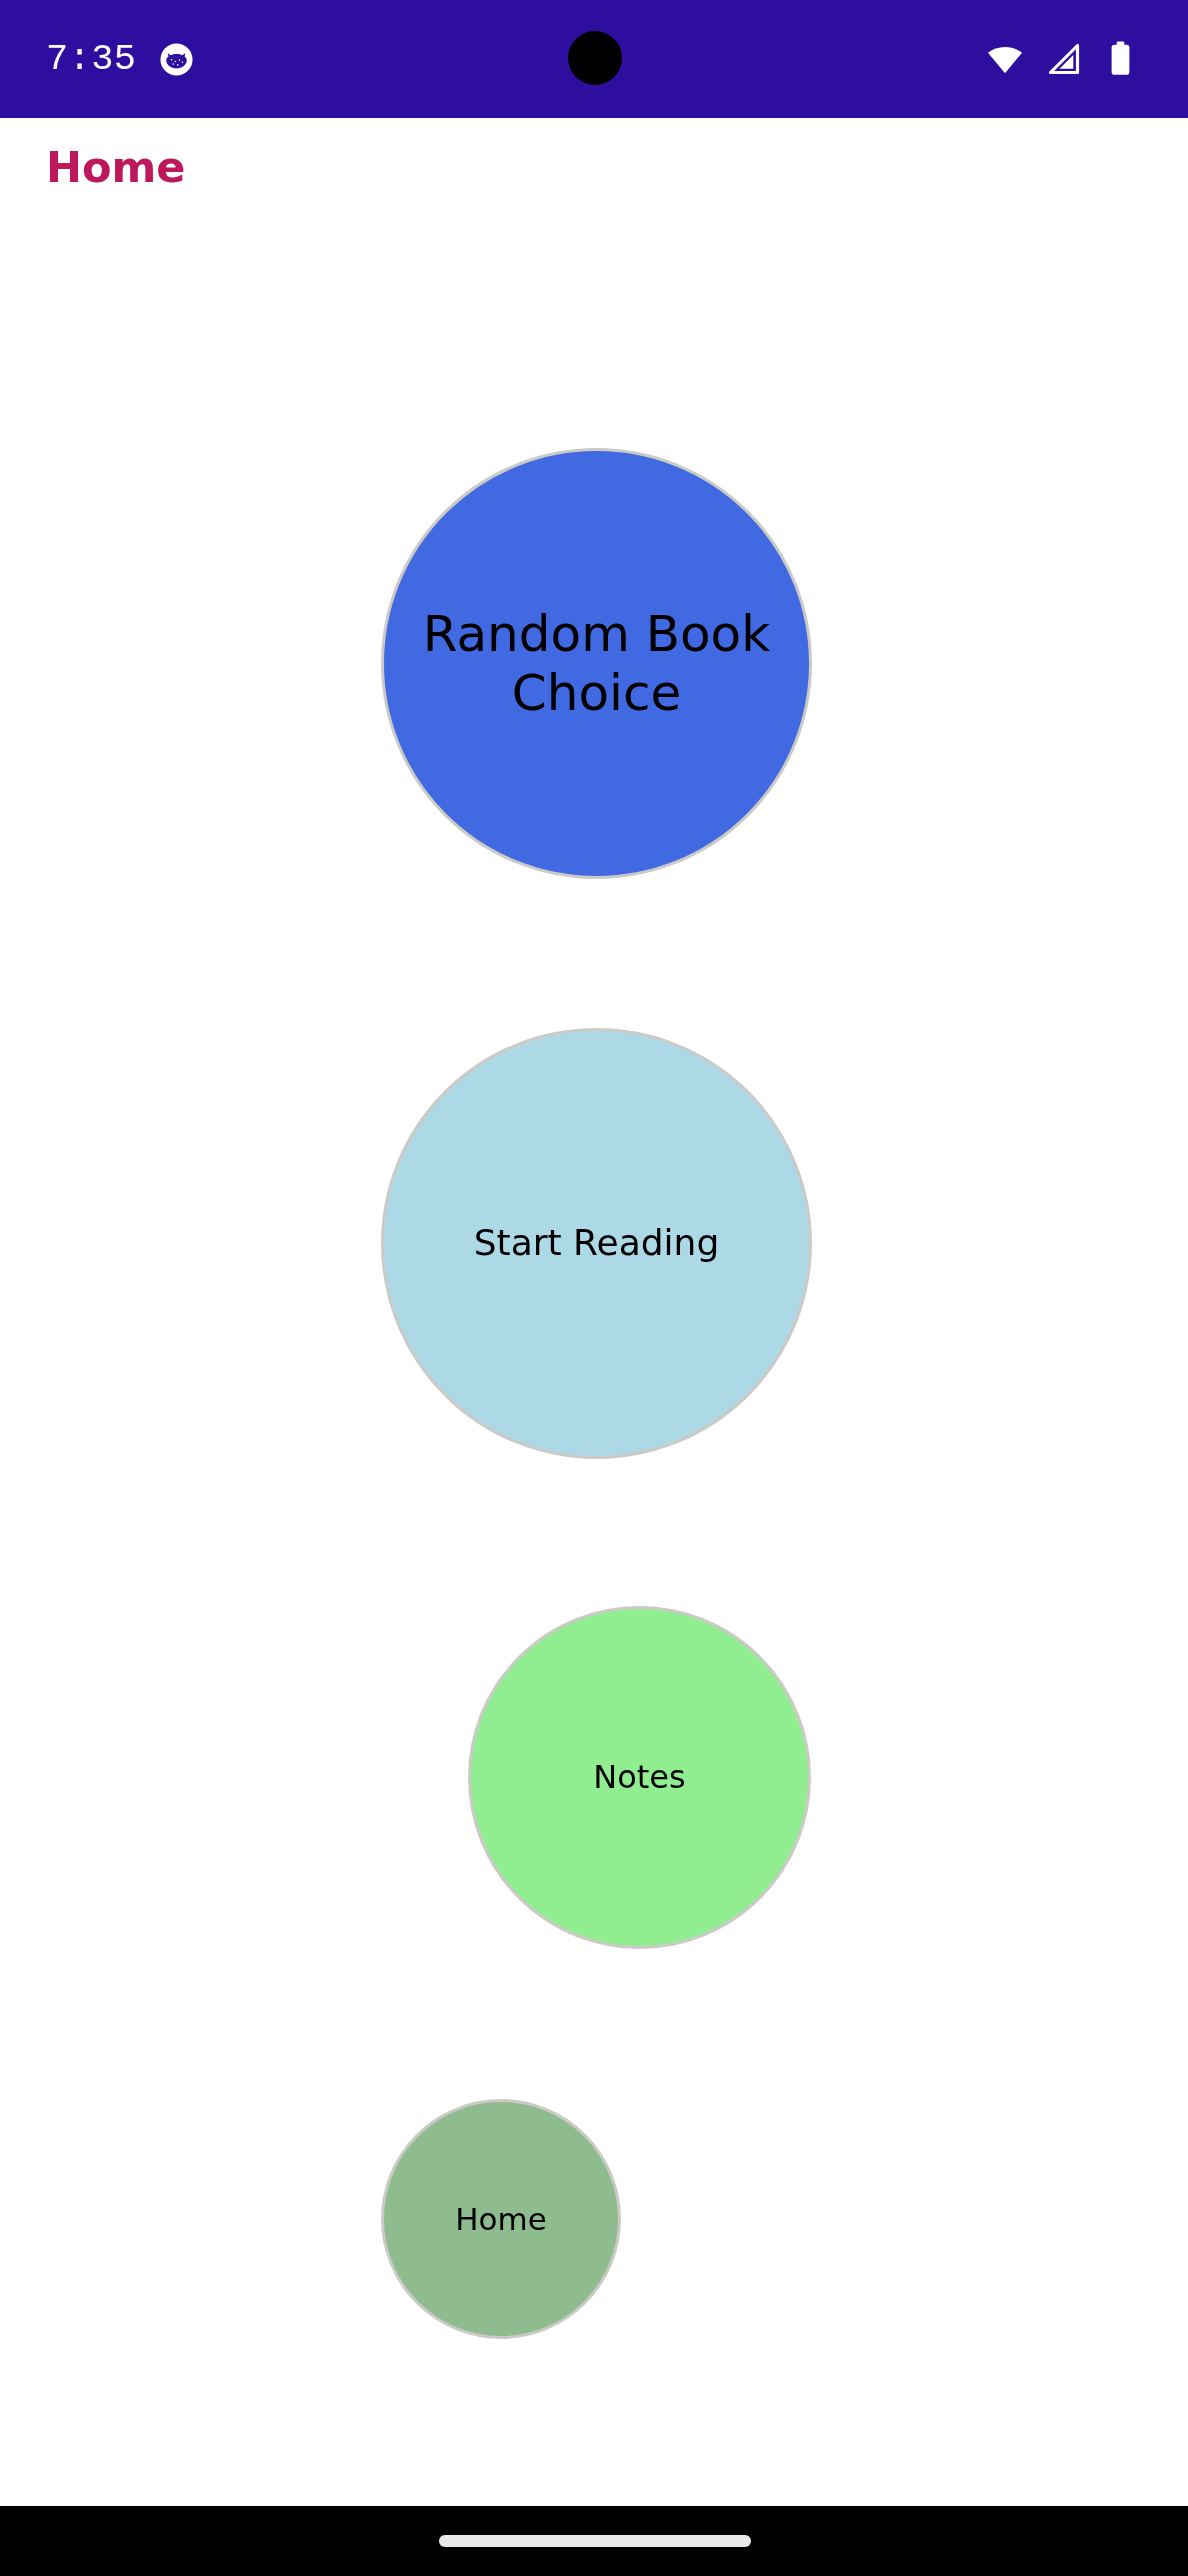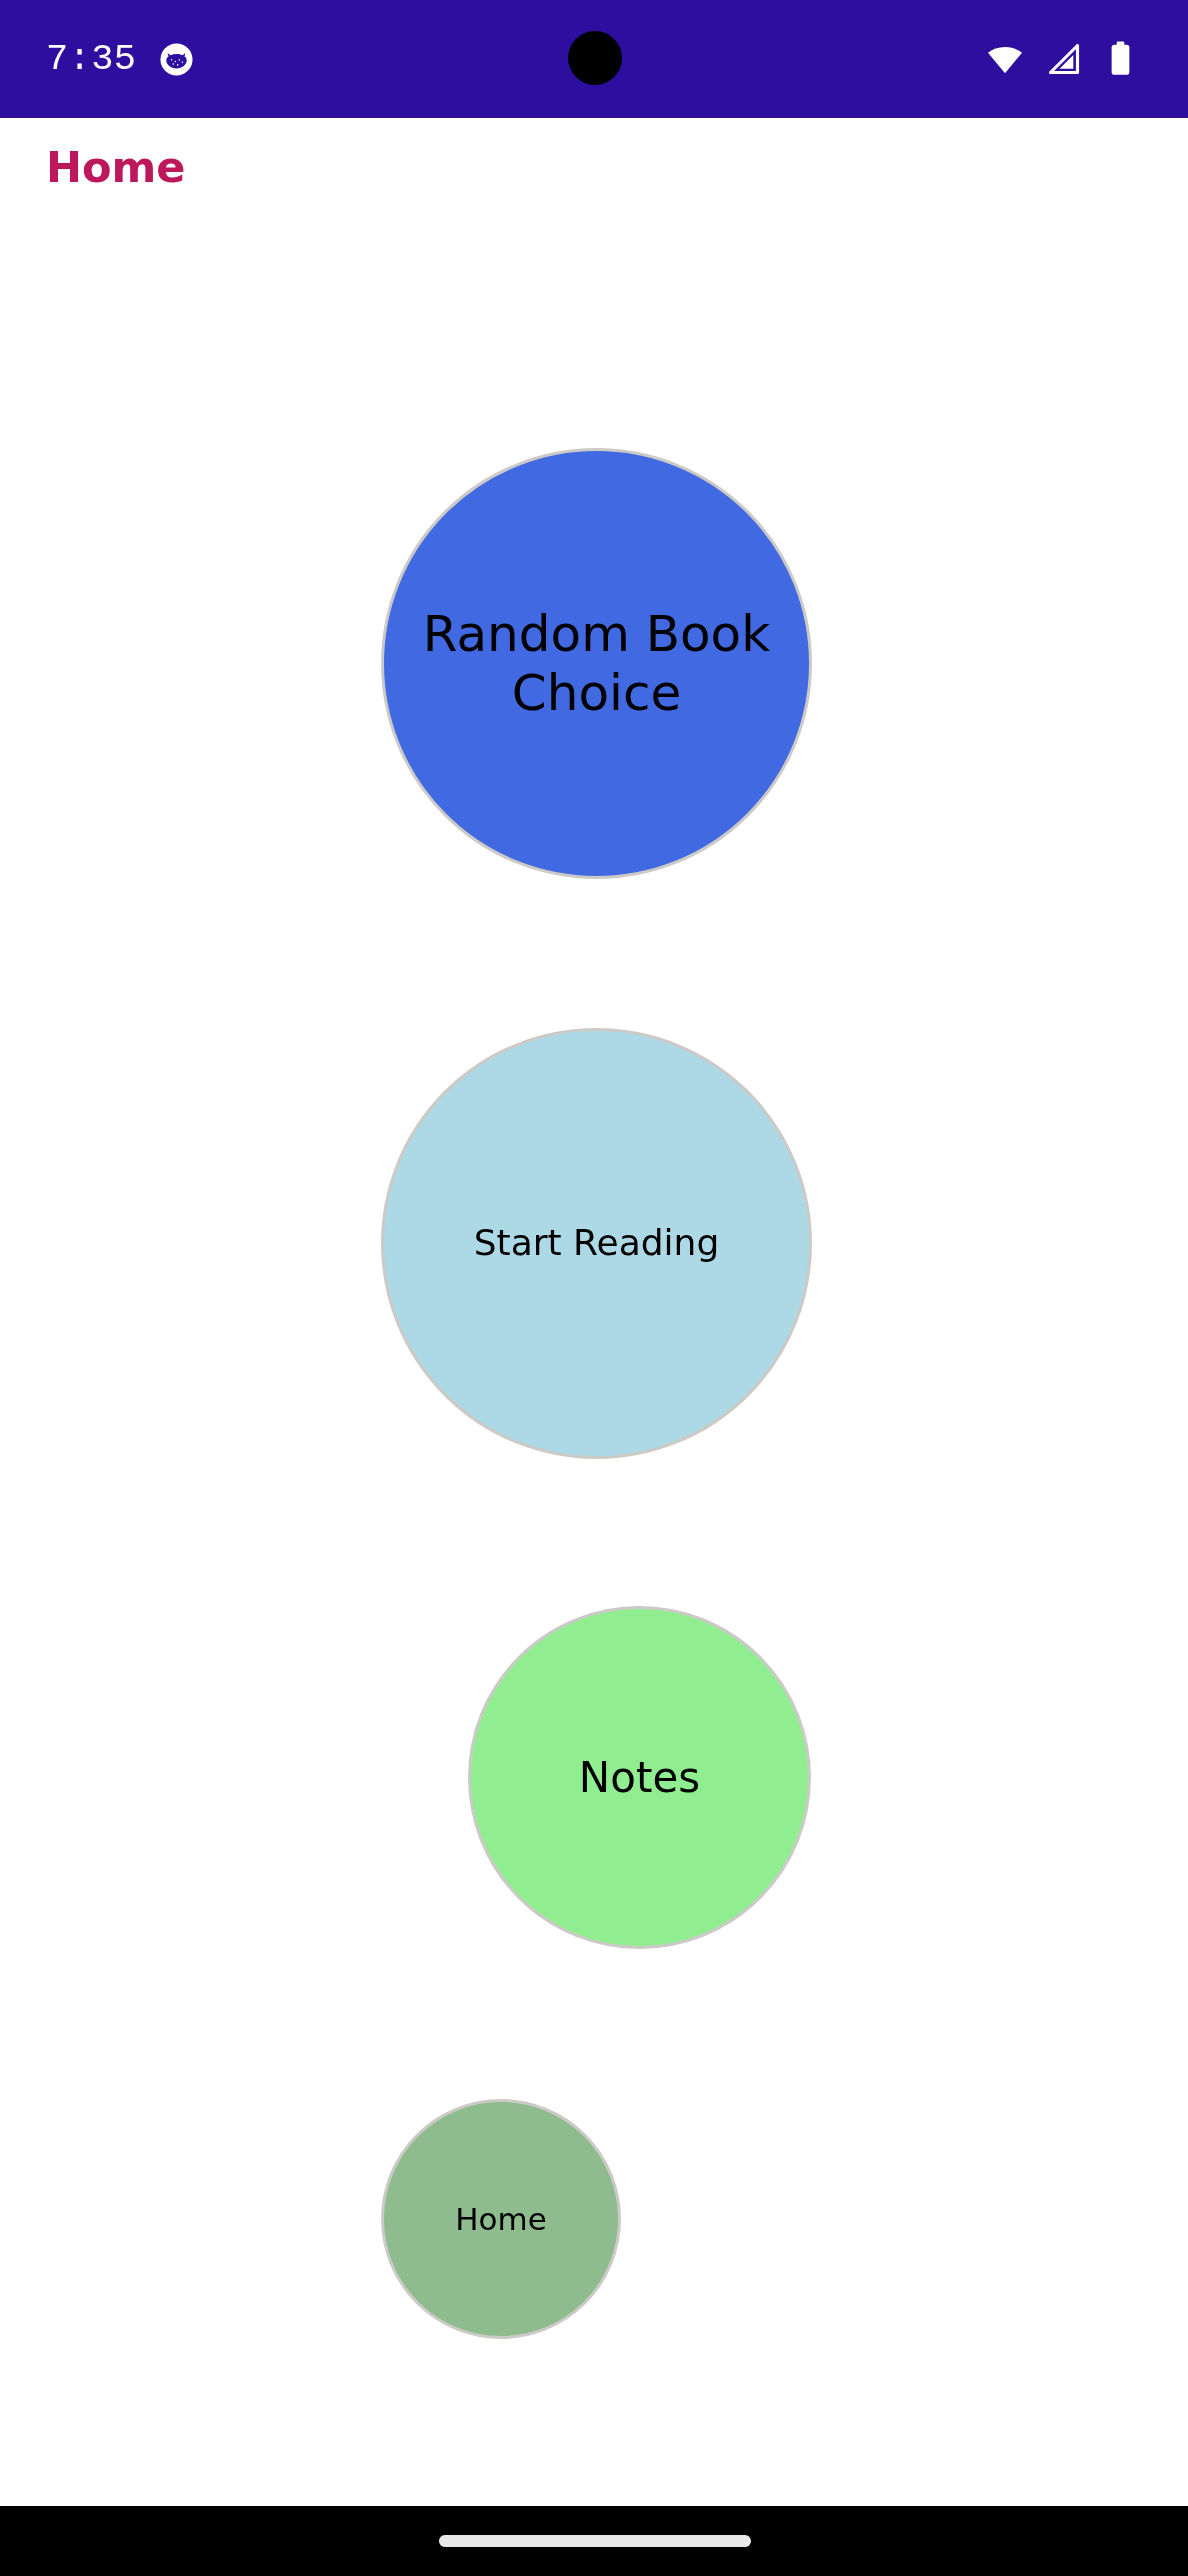--- a/index.html
+++ b/index.html
@@ -135,21 +135,21 @@
     font-size:36px;
   }
 
   
   #btn-notes {
     left:468px;
     top:1389px;
     width:343px;
     height:343px;
     background:#90EE90;
-    font-size:42px;
+    font-size:32px;
   }
 
   
   #btn-about {
     left:381px;
     top:1882px;
     width:240px;
     height:240px;
     background:#8FBC8F;
     font-size:31px;

